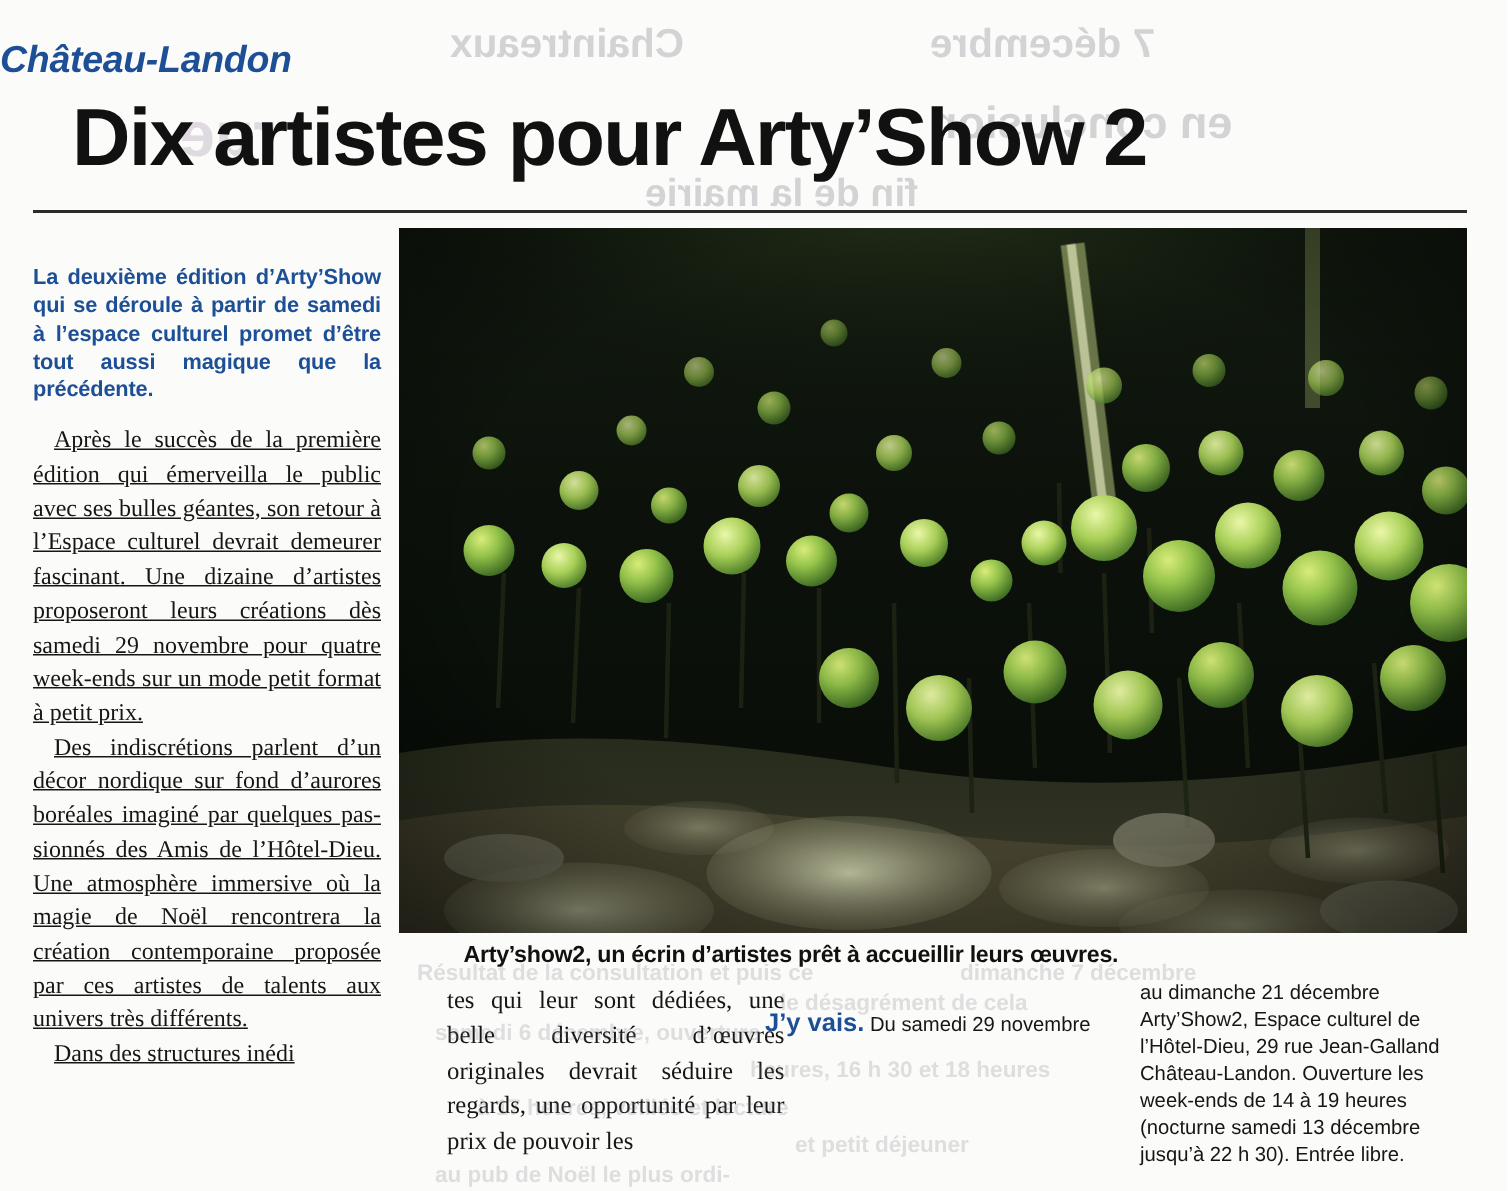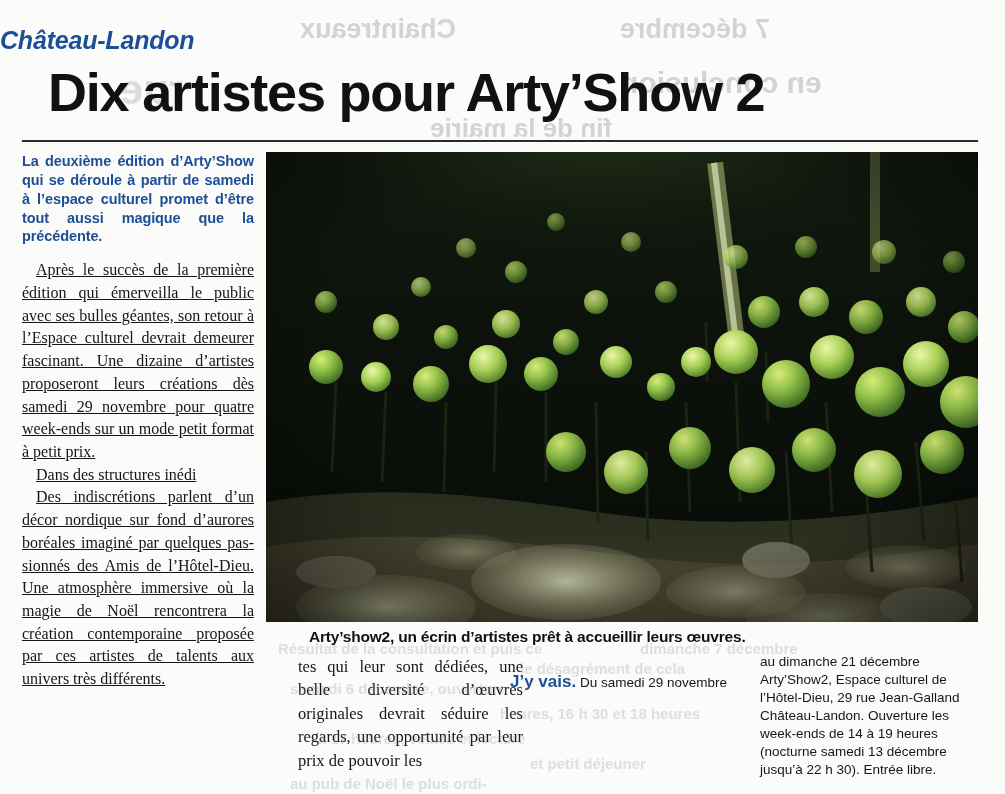--- a/index.html
+++ b/index.html
@@ -89,20 +89,21 @@
     width: 232px;
   }
   .standfirst {
     font-family: "Liberation Sans", sans-serif;
     font-weight: bold;
     font-size: 14.5px;
     line-height: 1.30;
     color: #1d4f96;
     text-align: justify;
     letter-spacing: -0.1px;
+    margin-top: 24px;
   }
   .body-text {
     font-family: "Liberation Serif", serif;
     font-size: 16px;
     line-height: 1.42;
     text-align: justify;
     color: #161616;
     text-decoration: underline;
   }
   .body-text p {
@@ -186,22 +187,22 @@
   <div class="kicker">Château-Landon</div>
 
   <div class="headline">Dix artistes pour Arty’Show 2</div>
 
   <div class="rule"></div>
 
   <div class="col-left">
     <div class="standfirst">La deuxième édition d’Arty’Show qui se déroule à partir de samedi à l’espace culturel promet d’être tout aussi magique que la précédente.</div>
     <div class="body-text">
       <p class="first">Après le succès de la pre­mière édition qui émer­veilla le public avec ses bul­les géantes, son retour à l’Espace culturel devrait de­meurer fascinant. Une di­zaine d’artistes proposeront leurs créations dès samedi 29 novembre pour quatre week-ends sur un mode pe­tit format à petit prix.</p>
+      <p>Des indiscrétions parlent d’un décor nordique sur fond d’aurores boréales imaginé par quelques pas­sionnés des Amis de l’Hô­tel-Dieu. Une atmosphère immersive où la magie de Noël rencontrera la création contemporaine proposée par ces artistes de talents aux univers très différents.</p>
       <p>Dans des structures inédi­</p>
-      <p>Des indiscrétions parlent d’un décor nordique sur fond d’aurores boréales imaginé par quelques pas­sionnés des Amis de l’Hô­tel-Dieu. Une atmosphère immersive où la magie de Noël rencontrera la création contemporaine proposée par ces artistes de talents aux univers très différents.</p>
     </div>
   </div>
 
   <div class="photo">
     <svg width="712" height="470" viewBox="0 0 712 470">
       <defs>
         <radialGradient id="glow" cx="50%" cy="8%" r="70%">
           <stop offset="0%" stop-color="#6f7d3a" stop-opacity="0.75"></stop>
           <stop offset="45%" stop-color="#2d3a1c" stop-opacity="0.55"></stop>
           <stop offset="100%" stop-color="#060a06" stop-opacity="0"></stop>

